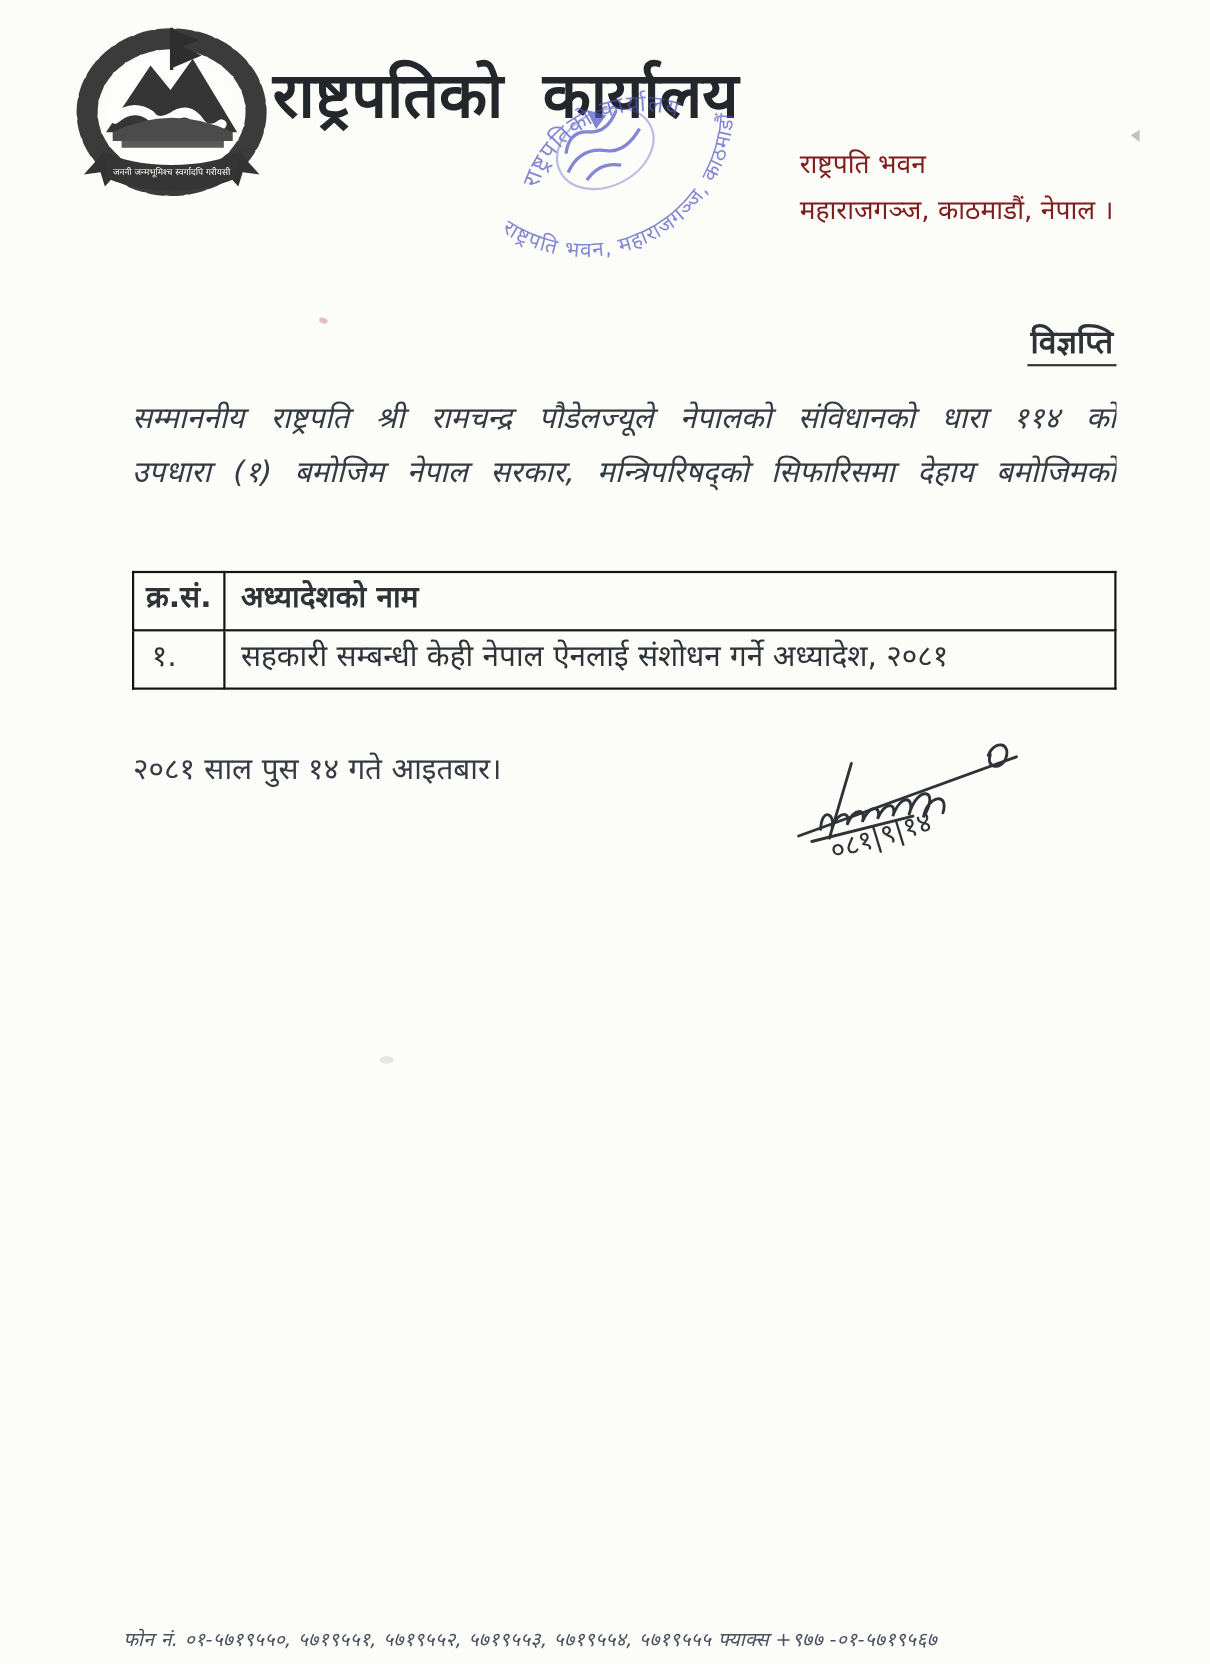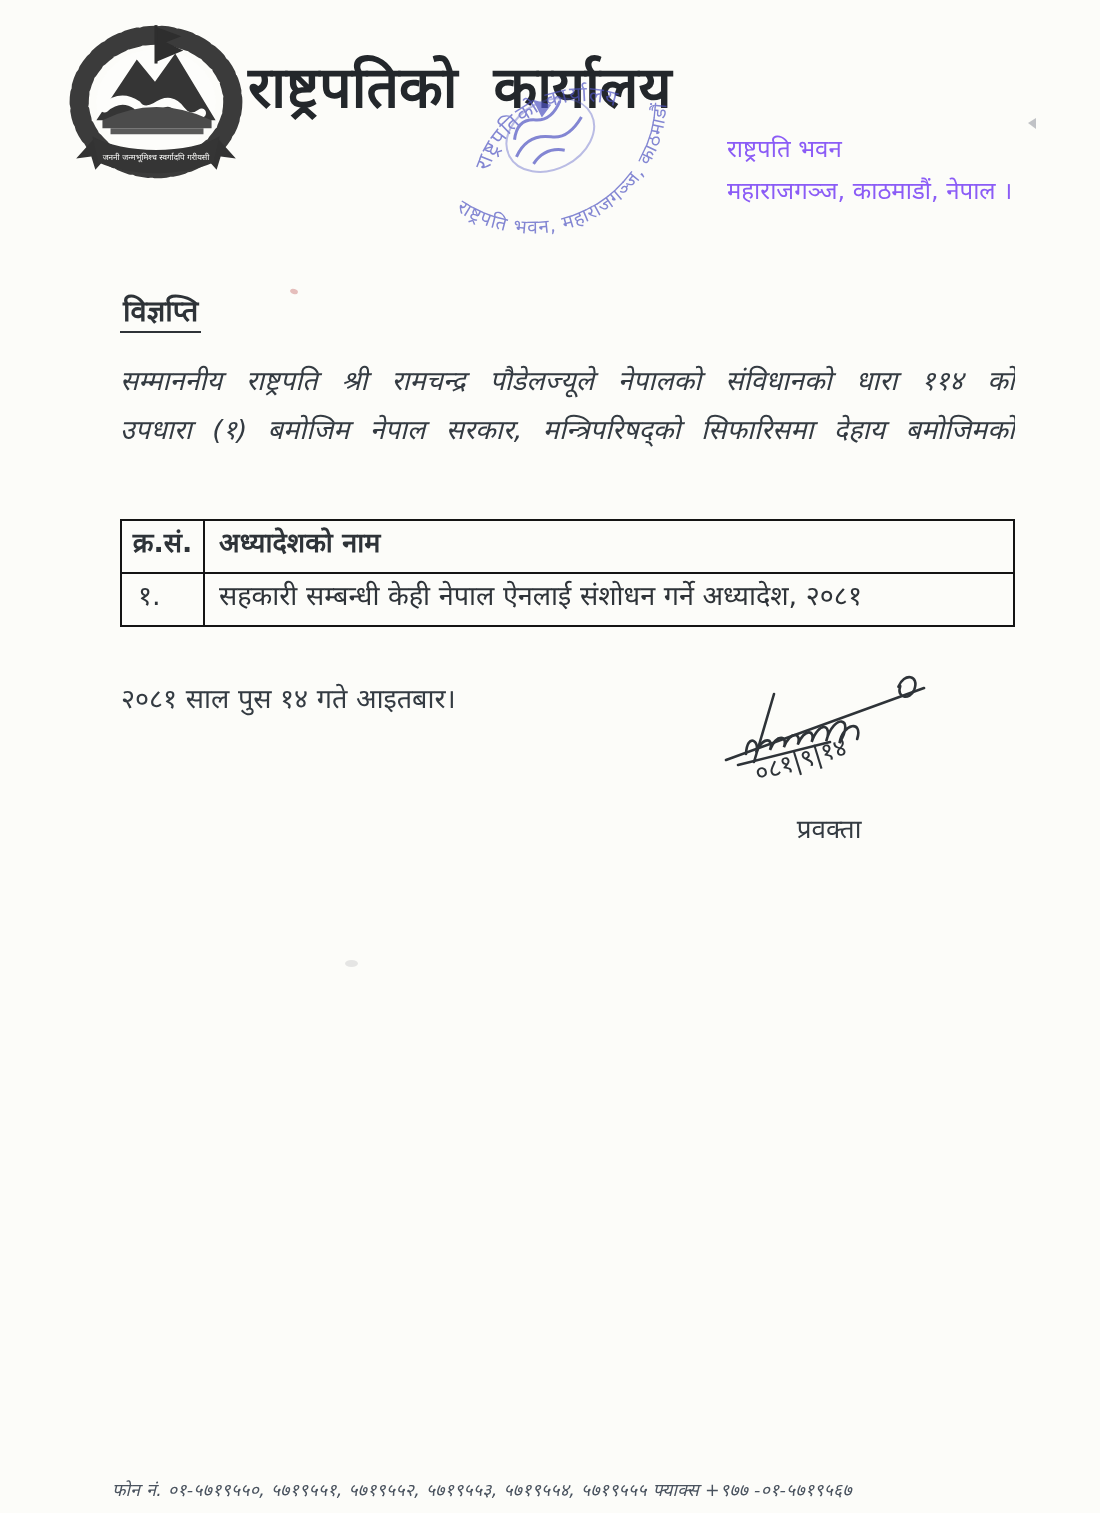--- a/index.html
+++ b/index.html
@@ -17,25 +17,25 @@
   
   .emblem { position:absolute; left:60px; top:20px; width:192px; height:176px; }
   .office-title {
     position:absolute; left:248px; top:50px;
     font-size:57px; font-weight:700; line-height:1.3;
     color:#23272b; word-spacing:16px; white-space:nowrap;
   }
   .stamp { position:absolute; left:413px; top:52px; width:300px; height:220px; overflow:visible; opacity:.85; }
   .address-block {
     position:absolute; left:727px; top:128px;
-    font-size:24px; line-height:42px; color:#8b5cf6; white-space:nowrap;
+    font-size:24px; line-height:42px; color:#7f1d1d; white-space:nowrap;
   }
 
   
-  .notice-title-wrap { position:absolute; left:120px; top:290px; width:895px; text-align:left; }
+  .notice-title-wrap { position:absolute; left:120px; top:290px; width:895px; text-align:right; }
   .notice-title {
     display:inline-block; font-size:29px; font-weight:700; color:#2e3338;
     border-bottom:2.5px solid #2e3338; padding:0 3px 2px;
   }
   .notice-body { position:absolute; left:120px; top:356px; width:895px; font-size:27px; color:#343b42;font-style:italic; }
   .body-line { height:49px; line-height:49px; white-space:nowrap; }
   .body-line.just { text-align:justify; text-align-last:justify; white-space:normal; overflow:hidden; }
 
   
   .ordinance-table { position:absolute; left:120px; top:519px; width:895px; border-collapse:collapse; }
@@ -162,21 +162,20 @@
       <path d="M62 42 L42 110"></path>
       <g transform="translate(34,102) rotate(-19)">
         <path d="M0 0 c8 -20 18 -8 10 2 c12 -14 22 -8 14 2 c12 -14 22 -8 14 2 c12 -14 22 -8 14 2 c12 -14 22 -8 14 2 c14 -18 26 -10 14 4 c16 -24 36 -14 12 6 c10 -18 30 -14 18 2"></path>
         <path d="M166 -14 c10 -12 24 -4 14 8 c-8 9 -20 2 -12 -8"></path>
       </g>
     </g>
     <text transform="translate(46,130) rotate(-17)" font-size="25" fill="#2e3338">०८१|९|१४</text>
   </svg>
 
   <div class="signatory">
-    <div class="signatory-designation">प्रवक्ता</div>
   </div>
 
   <div class="footer-phone">फोन नं. ०१-५७१९५५०, ५७१९५५१, ५७१९५५२, ५७१९५५३, ५७१९५५४, ५७१९५५५ फ्याक्स +९७७ -०१-५७१९५६७</div>
 
   <div class="speck-red"></div>
   <div class="mark-right"></div>
   <div class="smudge"></div>
 
 </div>
 

